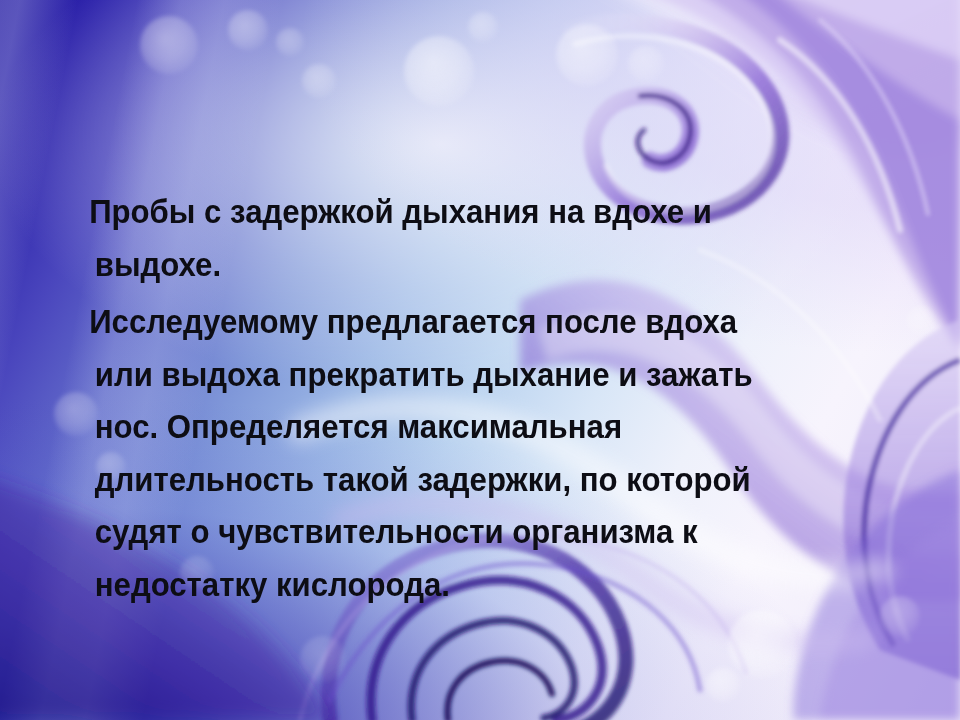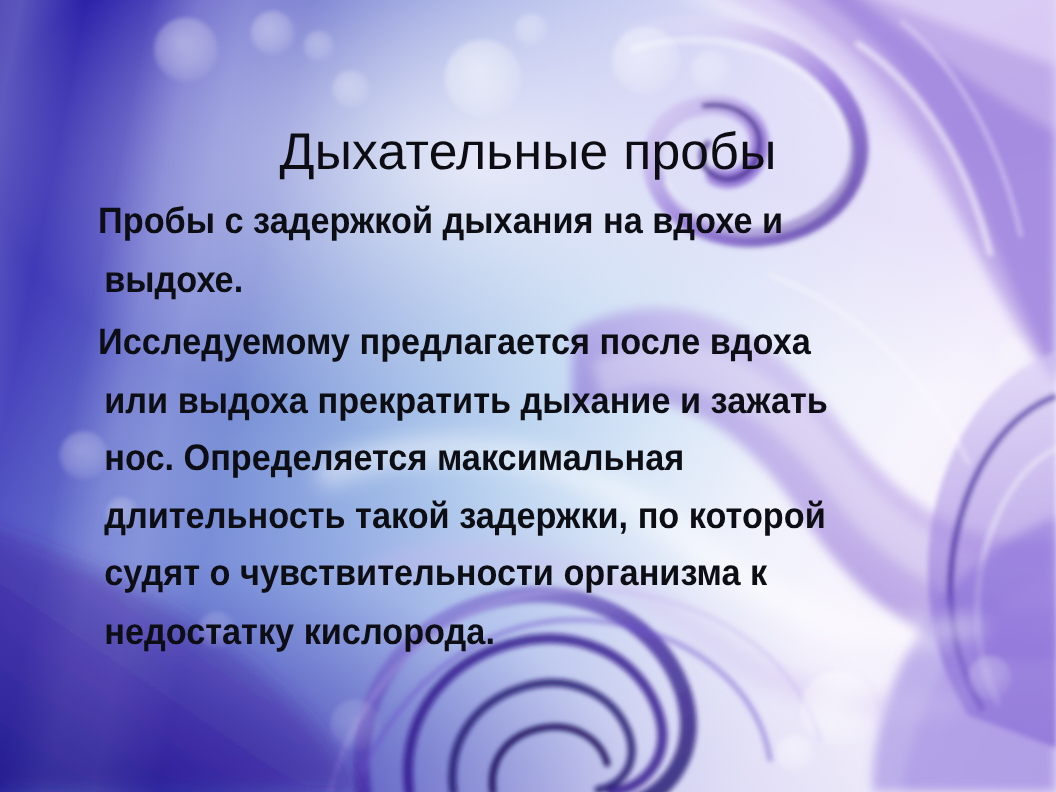--- a/index.html
+++ b/index.html
@@ -95,21 +95,21 @@
     line-height: 1.06;
     font-weight: 400;
     letter-spacing: 0.2px;
     color: #0c0c12;
     white-space: nowrap;
   }
 
   .body-block {
     position: absolute;
     left: 78px;
-    top: 176px;
+    top: 186px;
     width: 830px;
   }
 
   .para {
     font-size: 33.5px;
     line-height: 52.5px;
     font-weight: 700;
     color: #0d0d14;
     font-family: "Liberation Sans Narrow", "Liberation Sans", "DejaVu Sans", sans-serif;
     font-stretch: condensed;
@@ -248,21 +248,20 @@
       <div class="orb" style="left: 54px; top: 392px; width: 44px; height: 44px; opacity: 0.34;"></div>
       <div class="orb" style="left: 96px; top: 452px; width: 30px; height: 30px; opacity: 0.28;"></div>
       <div class="orb" style="left: 180px; top: 556px; width: 34px; height: 34px; opacity: 0.22;"></div>
       <div class="orb" style="left: 300px; top: 636px; width: 46px; height: 46px; opacity: 0.2;"></div>
       <div class="orb" style="left: 728px; top: 610px; width: 68px; height: 68px; opacity: 0.62;"></div>
       <div class="orb" style="left: 706px; top: 668px; width: 34px; height: 34px; opacity: 0.46;"></div>
       <div class="orb" style="left: 880px; top: 596px; width: 40px; height: 40px; opacity: 0.3;"></div>
       <div class="orb" style="left: 906px; top: 306px; width: 30px; height: 30px; opacity: 0.3;"></div>
     </div>
 
-  <h1 class="title">Дыхательные пробы</h1>
 
   <div class="body-block">
 
     <p class="para">
       <span class="ln first">Пробы с задержкой дыхания на вдохе и</span>
       <span class="ln cont">выдохе.</span>
     </p>
 
     <p class="para">
       <span class="ln first">Исследуемому предлагается после вдоха</span>

